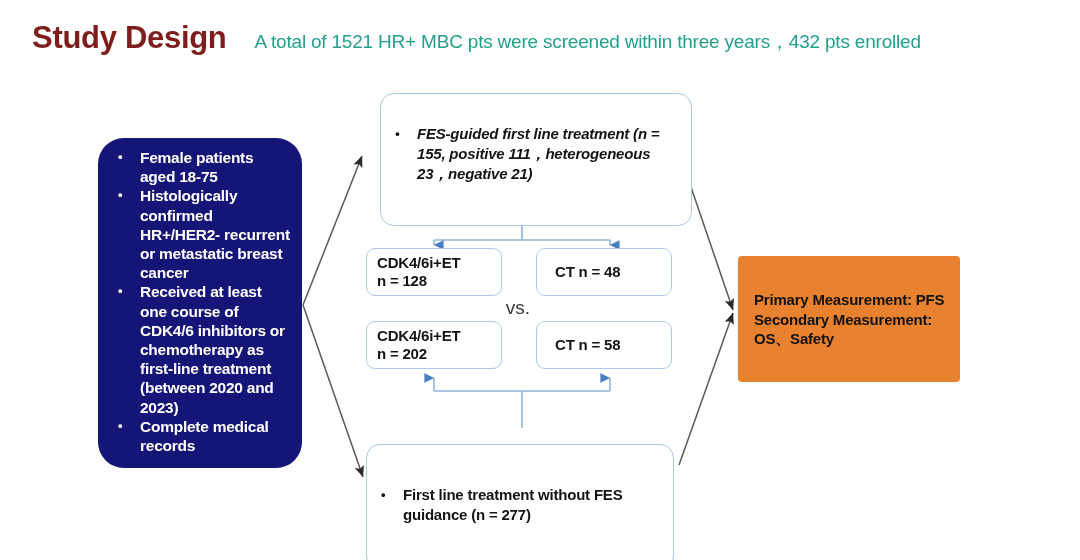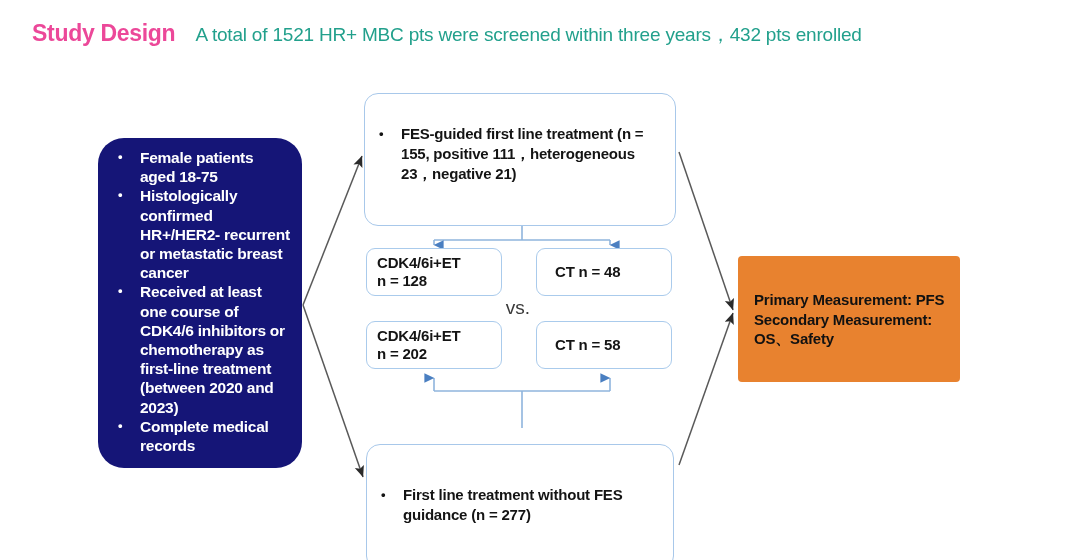--- a/index.html
+++ b/index.html
@@ -27,30 +27,30 @@
     position: absolute;
     left: 32px;
     top: 20px;
     width: 1030px;
     height: 44px;
     display: flex;
     align-items: baseline;
     white-space: nowrap;
   }
   .title {
-    font-size: 23px;
-    font-weight: bold;
-    color: #ec4899;
+    font-size: 31px;
+    font-weight: bold;
+    color: #7f1d1d;
     letter-spacing: -0.3px;
   }
   .subtitle {
     font-size: 19px;
     font-weight: normal;
     color: #22a08c;
-    margin-left: 20px;
+    margin-left: 28px;
     letter-spacing: -0.2px;
   }
 
   
   #connectors {
     position: absolute;
     left: 0; top: 0;
     width: 1080px;
     height: 560px;
     pointer-events: none;
@@ -94,24 +94,25 @@
     line-height: 19.2px;
     color: #ffffff;
   }
 
   .flow-box {
     background: #ffffff;
     border: 1.6px solid #a8c8ea;
     border-radius: 14px;
   }
   .box-top {
-    left: 364px;
+    left: 380px;
     top: 93px;
     width: 312px;
     height: 133px;
+    font-style: italic;
   }
   .box-bottom {
     left: 366px;
     top: 444px;
     width: 308px;
     height: 126px;
   }
   .bullet-text {
     position: absolute;
     left: 14px;

